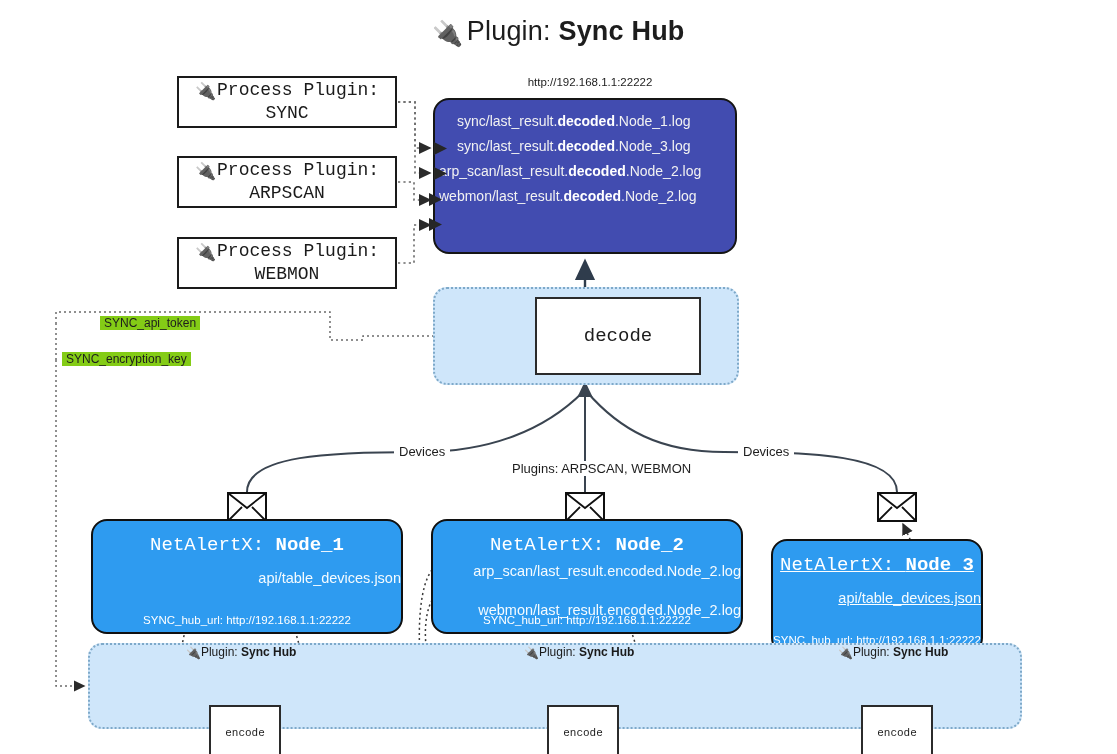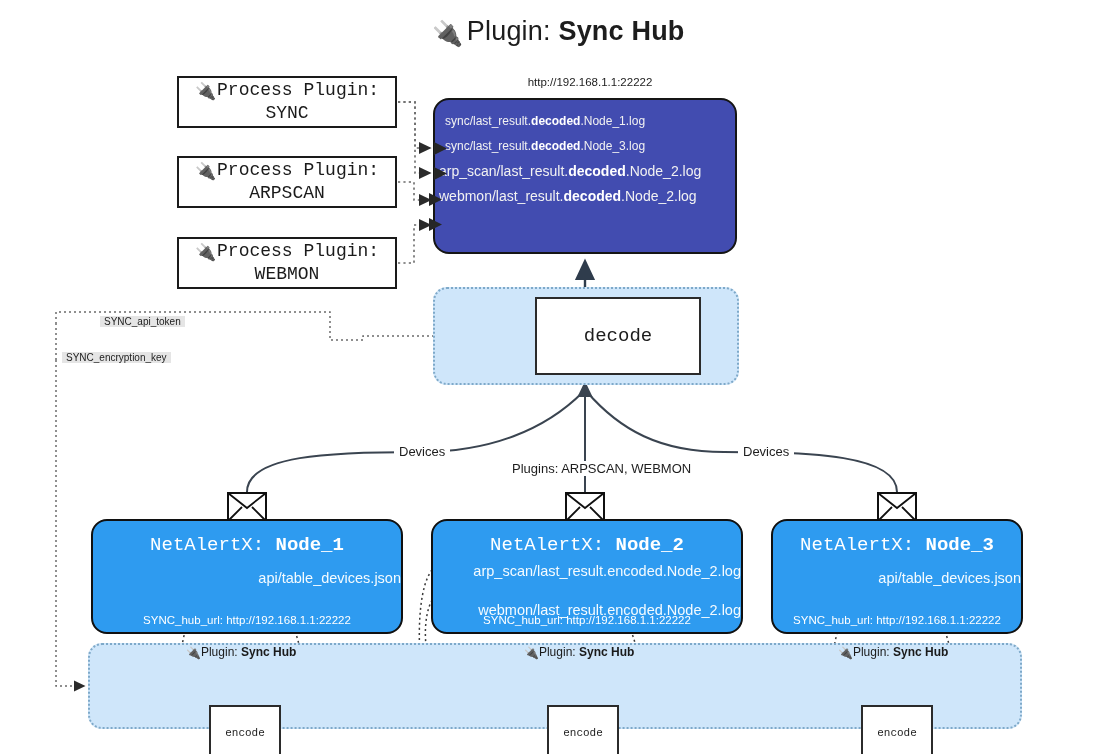--- a/index.html
+++ b/index.html
@@ -26,35 +26,35 @@
                  vertical-align:-2px;margin-right:1px;}
 
   
   #huburl{left:455px;top:76px;width:270px;text-align:center;font-size:11.5px;color:#1d1d1d;}
   #hub{left:433px;top:98px;width:304px;height:156px;border:2px solid #151515;
        border-radius:16px;background:#424cb0;color:#fff;}
   #hub .hubtitle{font-family:"Liberation Mono",monospace;font-size:19px;
                  text-align:center;margin-top:14px;}
   #hub .hubtitle b{font-weight:bold;}
   #hub .lines{margin-top:9px;}
-  #hub .logline{font-size:12px;color:#f2f2f2;white-space:nowrap;
-                height:25px;line-height:25px;padding-left:10px;}
+  #hub .logline{font-size:14px;color:#f2f2f2;white-space:nowrap;
+                height:25px;line-height:25px;padding-left:22px;}
   #hub .logline b{font-weight:bold;color:#ffffff;}
   #hub .logline.wide{font-size:14px;padding-left:4px;}
 
   
   #decodezone{left:433px;top:287px;width:306px;height:98px;background:#cfe6fa;
               border:2px dotted #7ea9c9;border-radius:14px;}
   #decodebox{left:503px;top:297px;width:166px;height:78px;background:#fff;
              border:2px solid #2b2b2b;display:flex;align-items:center;
              justify-content:center;font-family:"Liberation Mono",monospace;
              font-size:19px;color:#1d1d1d;margin-left:32px;}
 
   
-  .keylabel{font-size:10px;color:#1d1d1d;background:#e5e5e5;padding:0 4px;white-space:nowrap;}
+  .keylabel{font-size:12px;color:#1d1d1d;background:#84cc16;padding:0 4px;white-space:nowrap;}
   #k1{left:100px;top:316px;}
   #k2{left:62px;top:352px;}
 
   
   .midlabel{font-size:13px;color:#1d1d1d;background:#fff;padding:0 5px;white-space:nowrap;}
   #dev1{left:394px;top:444px;}
   #dev2{left:738px;top:444px;}
   #pluglbl{left:507px;top:461px;}
 
   
@@ -209,21 +209,21 @@
     <div class="nurl"><span>SYNC_hub_url: </span><span>http://192.168.1.1:22222</span></div>
   </div>
 
   <div class="node nodebox" style="left:431px;top:519px;width:312px;">
     <div class="ntitle"><span>NetAlertX: </span><b>Node_2</b></div>
     <div class="nrow" style="margin-top:7px;">arp_scan/last_result.encoded.Node_2.log</div>
     <div class="nrow" style="margin-top:23px;">webmon/last_result.encoded.Node_2.log</div>
     <div class="nurl"><span>SYNC_hub_url: </span><span>http://192.168.1.1:22222</span></div>
   </div>
 
-  <div class="node nodebox" style="left:771px;top:519px;width:252px;">
+  <div class="node nodebox" style="left:771px;top:539px;width:212px;text-decoration:underline;">
     <div class="ntitle"><span>NetAlertX: </span><b>Node_3</b></div>
     <div class="nrow" style="margin-top:14px;">api/table_devices.json</div>
     <div class="nurl"><span>SYNC_hub_url: </span><span>http://192.168.1.1:22222</span></div>
   </div>
 
   <div class="node" id="botzone"></div>
 
   <div class="node enclabel" style="left:186px;top:645px;">
     <span class="plug">🔌</span><span>Plugin: </span><b>Sync Hub</b>
   </div>

